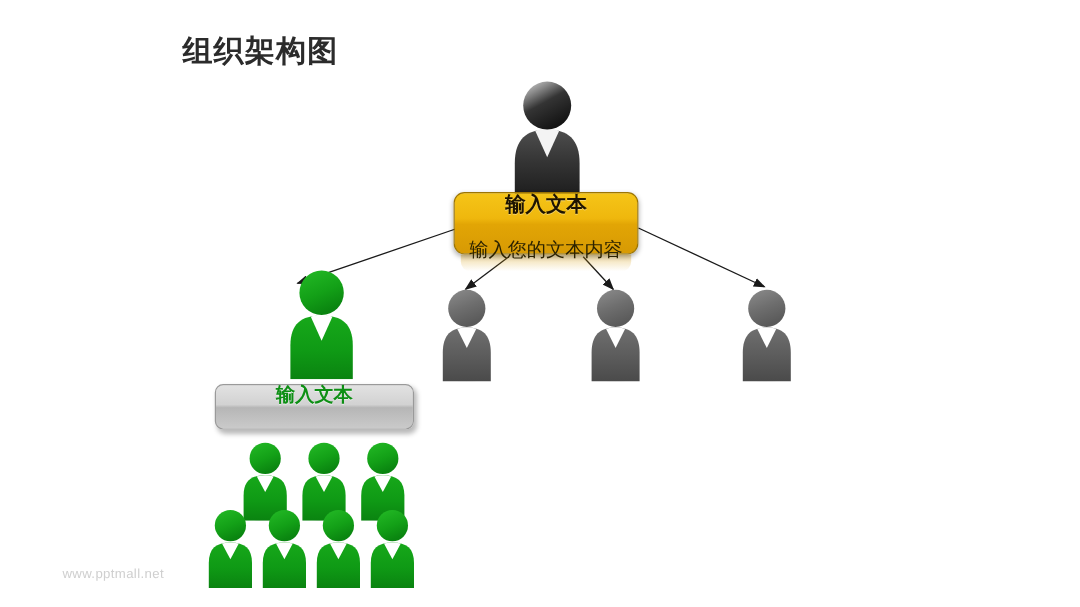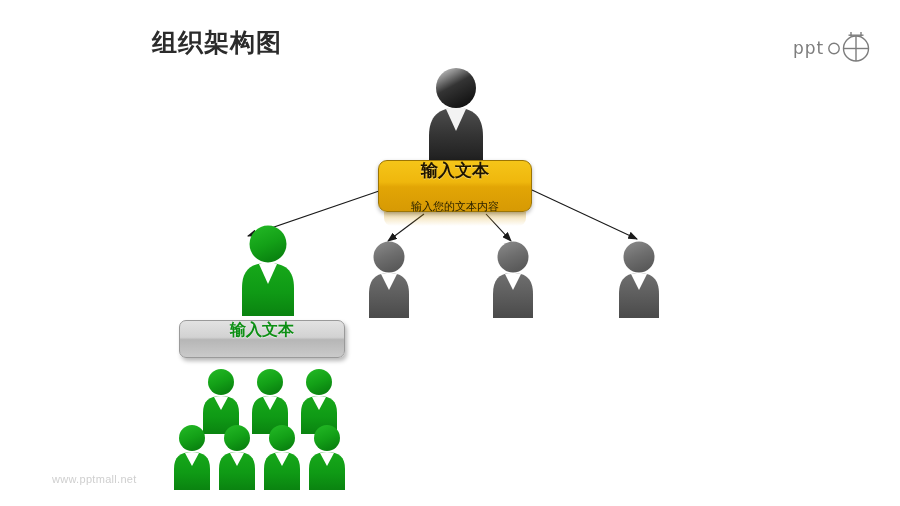--- a/index.html
+++ b/index.html
@@ -100,21 +100,21 @@
     z-index: 6;
   }
   #primary-label-box .main-line {
     font-size: 17px;
     font-weight: bold;
     color: #1e1400;
     line-height: 1.15;
     text-shadow: 0 1px 0 rgba(255,255,255,0.35);
   }
   #primary-label-box .sub-line {
-    font-size: 11px;
+    font-size: 16px;
     color: #2b2200;
     line-height: 1.3;
     margin-top: 18px;
   }
   #primary-label-reflection {
     position: absolute;
     left: 384px;
     top: 212px;
     width: 142px;
     height: 14px;
@@ -146,32 +146,20 @@
     text-shadow: 0 1px 0 rgba(255,255,255,0.5);
   }
 </style>
 </head>
 <body>
 
 <div id="slide">
 
   <div id="page-title">组织架构图</div>
 
-  <div id="brand-logo">
-    <span class="logo-text">ppt</span>
-    <svg width="96" height="34" viewBox="0 0 96 34">
-      <circle cx="41" cy="18.5" r="5.2" fill="none" stroke="#7d7d7d" stroke-width="1.4"></circle>
-      <circle cx="63" cy="18.5" r="12.5" fill="none" stroke="#7d7d7d" stroke-width="1.4"></circle>
-      <line x1="50.5" y1="18.5" x2="75.5" y2="18.5" stroke="#7d7d7d" stroke-width="1.4"></line>
-      <line x1="63" y1="6" x2="63" y2="31" stroke="#7d7d7d" stroke-width="1.4"></line>
-      <line x1="55.5" y1="5.2" x2="70.5" y2="5.2" stroke="#7d7d7d" stroke-width="1.4"></line>
-      <line x1="58" y1="2" x2="58" y2="6.5" stroke="#7d7d7d" stroke-width="1.4"></line>
-      <line x1="68" y1="2" x2="68" y2="6.5" stroke="#7d7d7d" stroke-width="1.4"></line>
-    </svg>
-  </div>
 
   <svg id="connectors" viewBox="0 0 900 506">
     <defs>
       <marker id="arrowhead" markerWidth="9" markerHeight="7" refX="8" refY="3.5" orient="auto">
         <polygon points="0 0, 9 3.5, 0 7" fill="#1a1a1a"></polygon>
       </marker>
       <linearGradient id="gradBlackHead" x1="0" y1="0" x2="0.55" y2="1">
         <stop offset="0%" stop-color="#d9d9d9"></stop>
         <stop offset="26%" stop-color="#8a8a8a"></stop>
         <stop offset="52%" stop-color="#343434"></stop>

